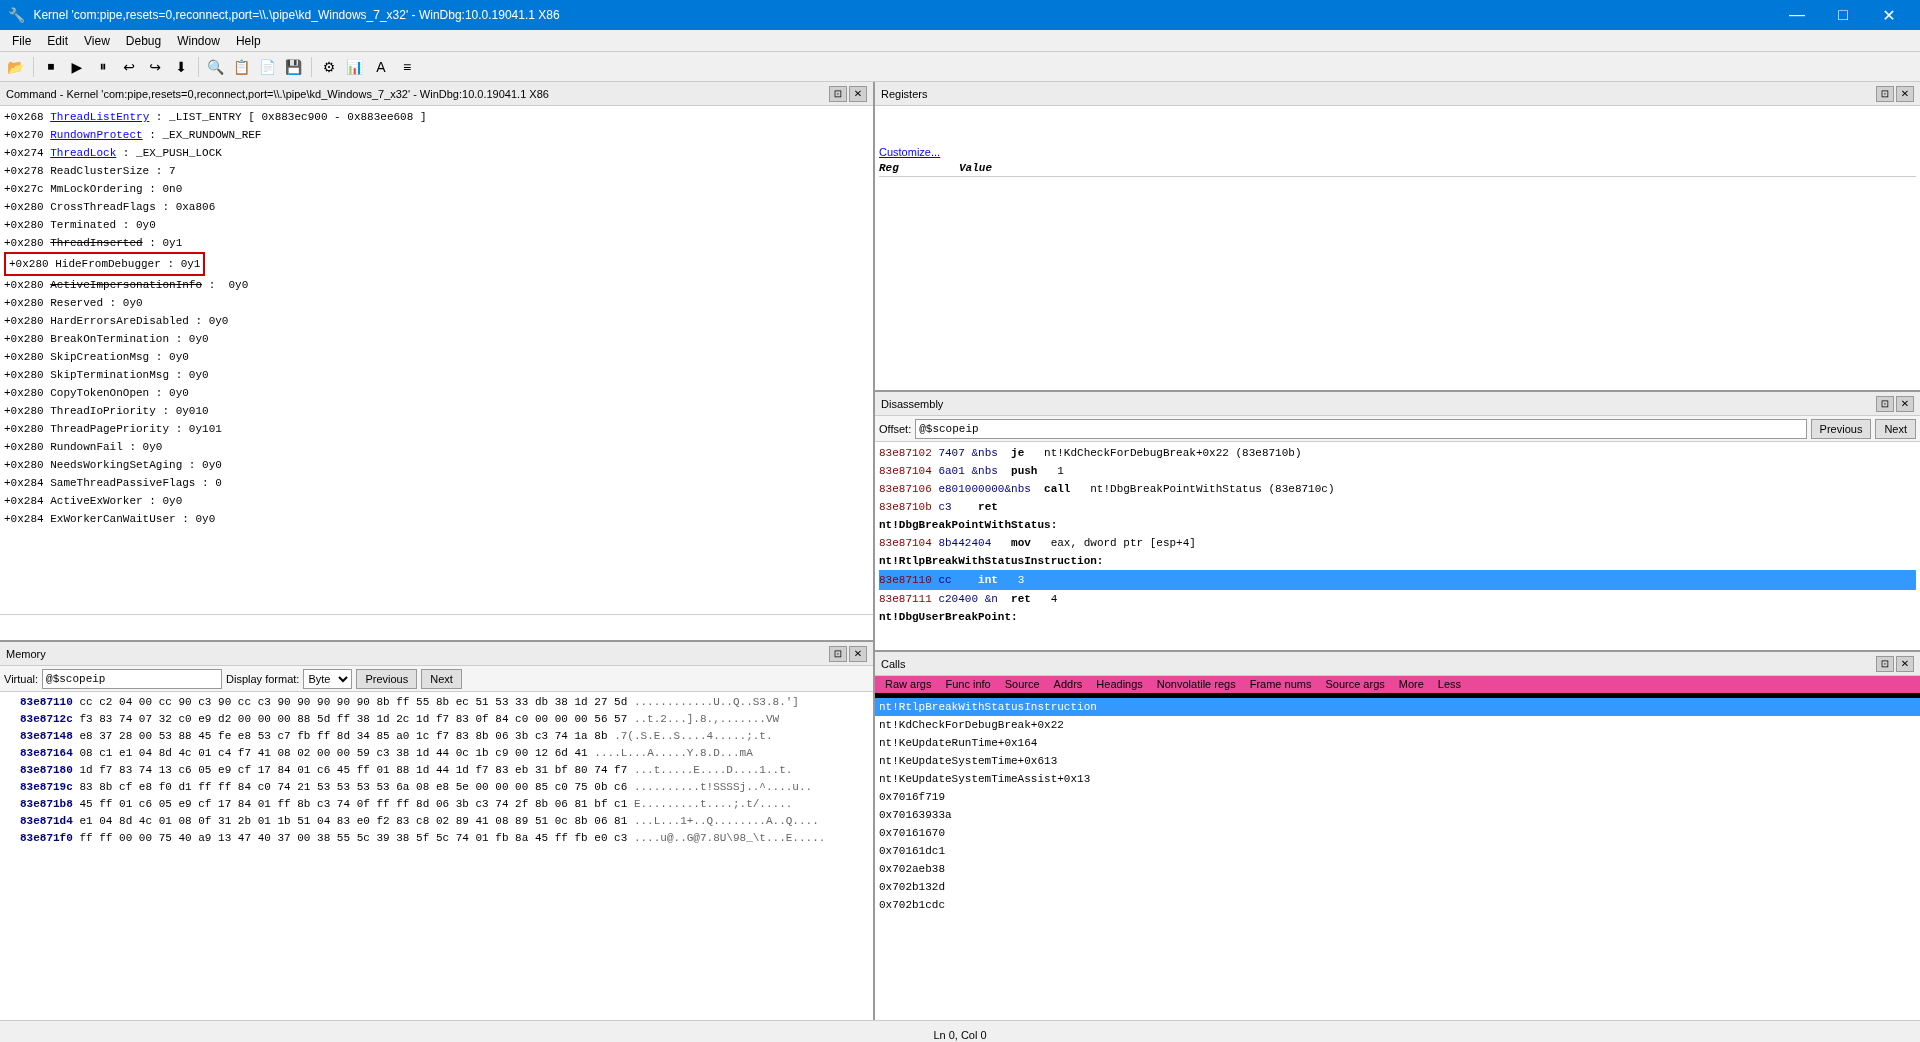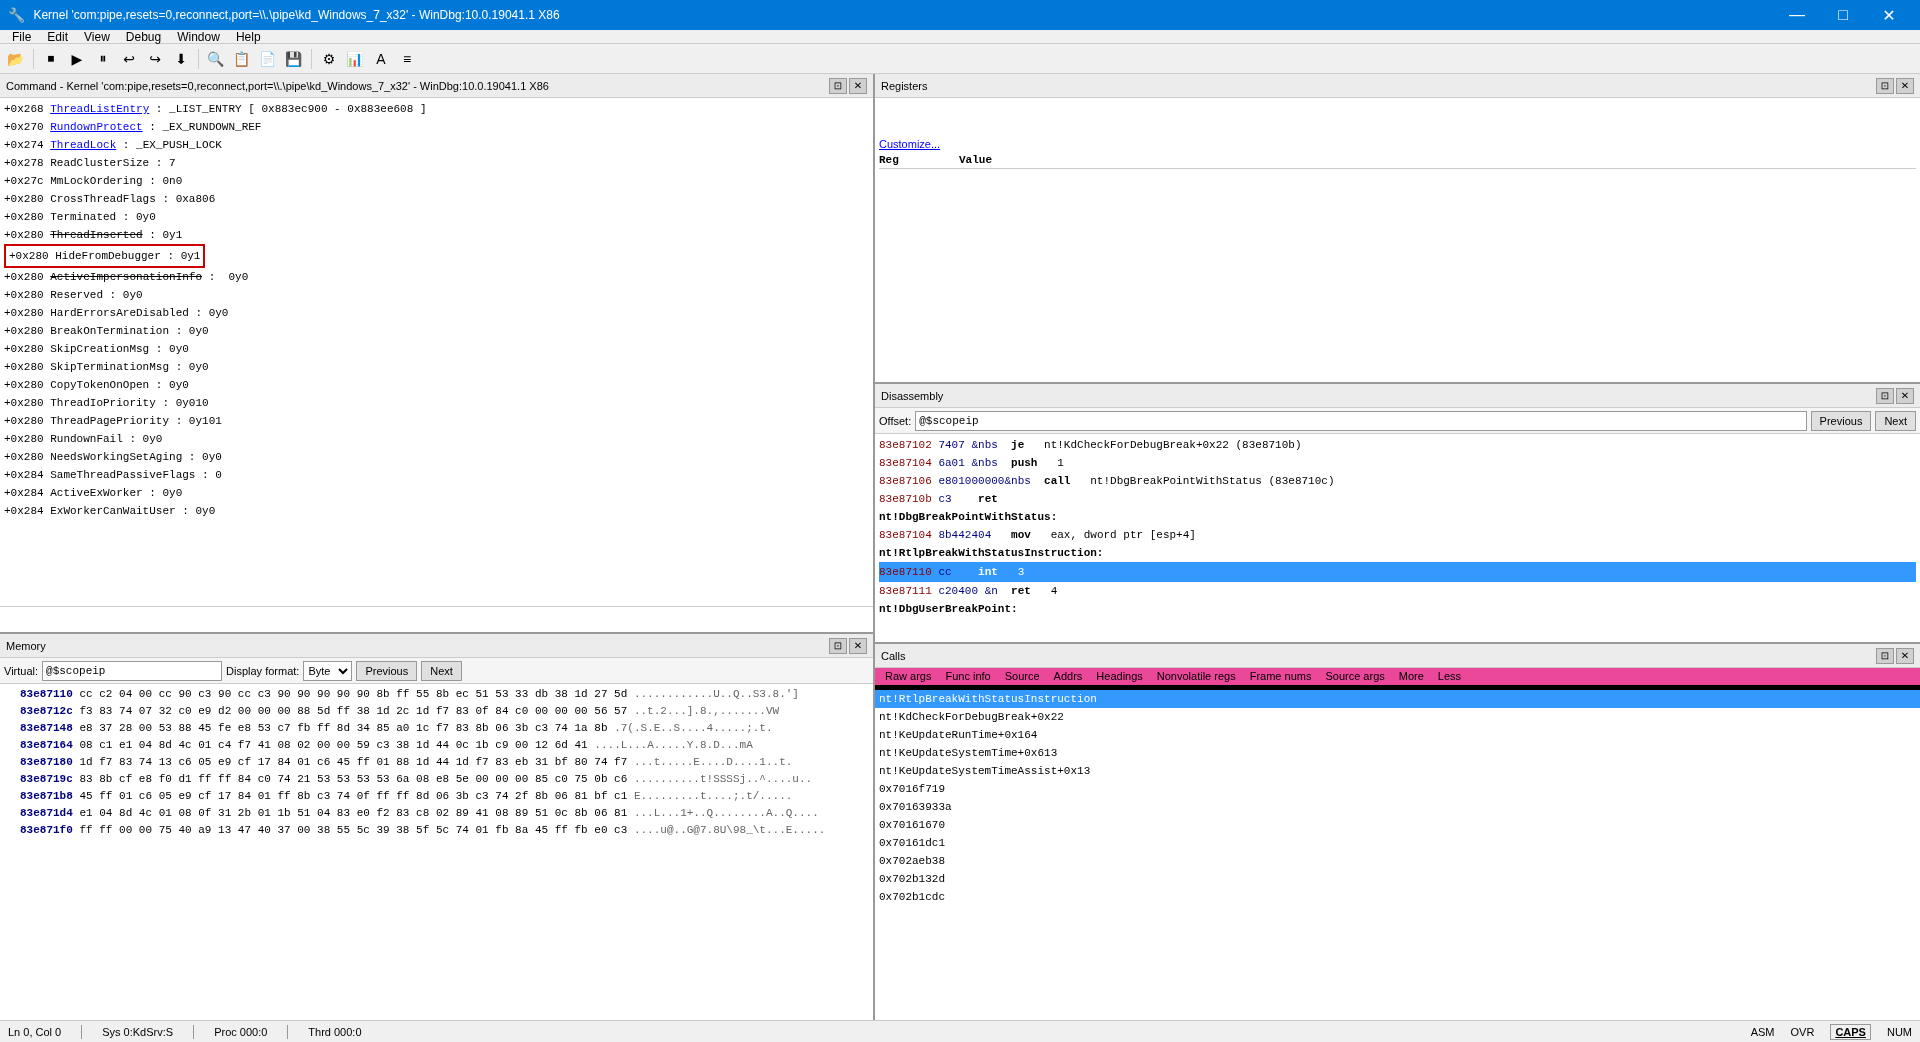--- a/index.html
+++ b/index.html
@@ -30,21 +30,21 @@
     .title-bar-left { display: flex; align-items: center; gap: 8px; }
     .title-bar-controls { display: flex; gap: 0; }
     .title-bar-btn {
       width: 46px; height: 30px;
       background: transparent; border: none; color: white;
       font-size: 16px; cursor: pointer; display: flex; align-items: center; justify-content: center;
     }
     
     .menu-bar {
       background: #f0f0f0;
-      height: 14px;
+      height: 22px;
       display: flex;
       align-items: center;
       padding: 0 4px;
       font-family: 'Segoe UI', sans-serif;
       font-size: 12px;
       border-bottom: 1px solid #ccc;
       flex-shrink: 0;
     }
     .menu-item {
       padding: 2px 8px;
@@ -234,20 +234,21 @@
       background: #fff;
       padding: 4px;
       overflow-y: auto;
     }
     .reg-header-row {
       display: flex;
       gap: 20px;
       border-bottom: 1px solid #ccc;
       padding-bottom: 2px;
       margin-bottom: 2px;
+      font-style: italic;
     }
     
     .disassembly-window {
       flex: 0 0 260px;
       display: flex;
       flex-direction: column;
       border-bottom: 2px solid #999;
     }
     .disassembly-toolbar {
       height: 26px;
@@ -329,20 +330,21 @@
       height: 22px;
       background: #f0f0f0;
       border-top: 1px solid #ccc;
       display: flex;
       align-items: center;
       padding: 8px 8px;
       gap: 20px;
       font-family: 'Segoe UI', sans-serif;
       font-size: 11px;
       flex-shrink: 0;
+      flex-direction: column;
     }
     .status-item { white-space: nowrap; }
     .status-sep { width: 1px; height: 14px; background: #999; }
     .status-right { margin-left: auto; display: flex; gap: 16px; align-items: center; }
     .caps-indicator {
       font-weight: bold;
       color: #000;
       border: 1px solid #999;
       padding: 1px 4px;
       text-decoration: underline;

